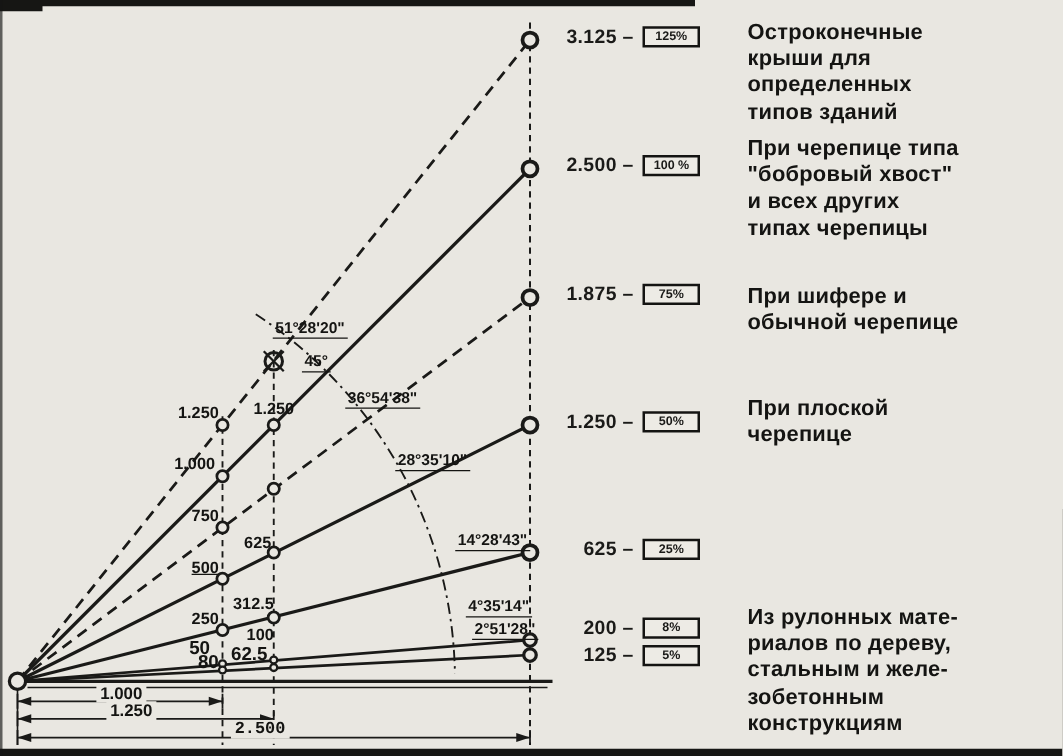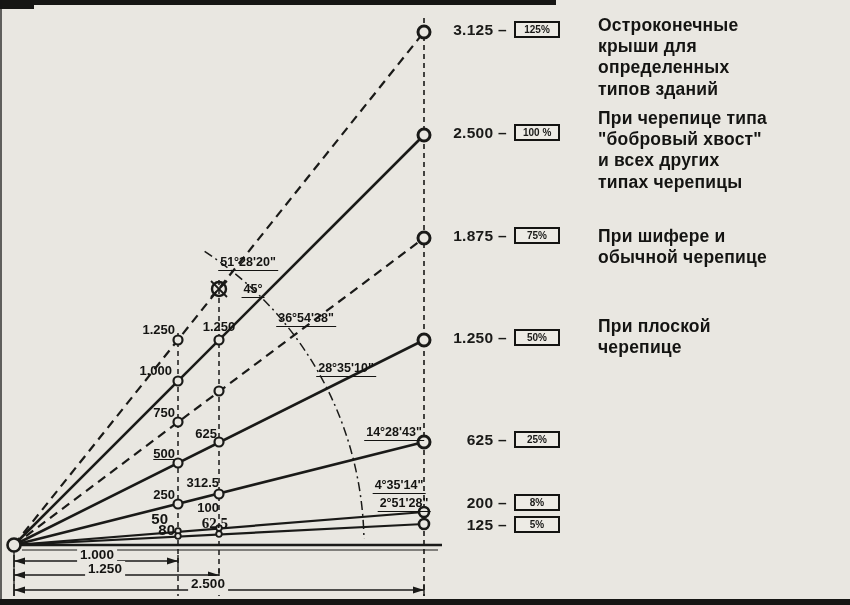--- a/index.html
+++ b/index.html
@@ -90,31 +90,31 @@
       <div class="lbl num align-right" style="left: 172px; top: 363px;">1.000</div>
       <div class="lbl num align-right" style="left: 175px; top: 405px; text-align: right;">750</div>
       <div class="lbl num align-right" style="left: 175px; top: 446px; text-decoration: underline;">500</div>
       <div class="lbl num align-right" style="left: 175px; top: 487px;">250</div>
       <div class="lbl num-sm align-right" style="left: 168px; top: 510px;">50</div>
       <div class="lbl num-sm align-right" style="left: 175px; top: 521px;">80</div>
       <div class="lbl num align-center" style="left: 219px; top: 319px;">1.250</div>
       <div class="lbl num align-right" style="left: 217px; top: 426px;">625</div>
       <div class="lbl num align-right" style="left: 219px; top: 475px;">312.5</div>
       <div class="lbl num align-right" style="left: 219px; top: 500px;">100</div>
-      <div class="lbl num-sm align-right" style="left: 228px; top: 515px; font-family: Liberation Serif, serif;">62.5</div>
+      <div class="lbl num-sm align-right" style="left: 214px; top: 515px;">62.5</div>
       <div class="lbl angle align-center" style="left: 248px; top: 255px;">51°28'20"</div>
       <div class="lbl angle align-center" style="left: 253px; top: 282px;">45°</div>
       <div class="lbl angle align-center" style="left: 306px; top: 311px;">36°54'38"</div>
       <div class="lbl angle align-center" style="left: 346px; top: 361px;">28°35'10"</div>
       <div class="lbl angle align-center" style="left: 394px; top: 425px;">14°28'43"</div>
       <div class="lbl angle align-center" style="left: 399px; top: 478px;">4°35'14"</div>
       <div class="lbl angle align-center" style="left: 404px; top: 496px;">2°51'28"</div>
       <div class="lbl dim align-center" style="left: 97px; top: 547px;">1.000</div>
       <div class="lbl dim align-center" style="left: 105px; top: 561px;">1.250</div>
-      <div class="lbl dim align-center" style="left: 208px; top: 576px;">2.500</div>
+      <div class="lbl dim align-center" style="left: 208px; top: 576px; font-family: Liberation Mono, monospace;">2.500</div>
     </div>
   <div class="layer">
       <div class="vrow" style="top: 21px;">
         <span class="vlabel">3.125 –</span>
         <span class="vbox">125%</span>
       </div>
       <div class="vrow" style="top: 124px;">
         <span class="vlabel">2.500 –</span>
         <span class="vbox">100 %</span>
       </div>
@@ -145,19 +145,24 @@
 определенных
 типов зданий</div>
       <div class="note" style="top: 226px;">При шифере и
 обычной черепице</div>
       <div class="note" style="top: 108px;">При черепице типа
 "бобровый хвост"
 и всех других
 типах черепицы</div>
       <div class="note" style="top: 316px;">При плоской
 черепице</div>
+      <div class="note" style="top: 483px;">Из рулонных мате-
+риалов по дереву,
+стальным и желе-
+зобетонным
+конструкциям</div>
     </div>
 
   <div class="artifact" style="left:0;top:0;width:556px;height:5px;"></div>
   <div class="artifact" style="left:0;top:0;width:34px;height:9px;"></div>
   <div class="artifact" style="left:0;top:599px;width:850px;height:6px;"></div>
   <div class="artifact" style="left:0;top:0;width:2px;height:605px;opacity:.65;"></div>
 </div>
 
 </body></html>

